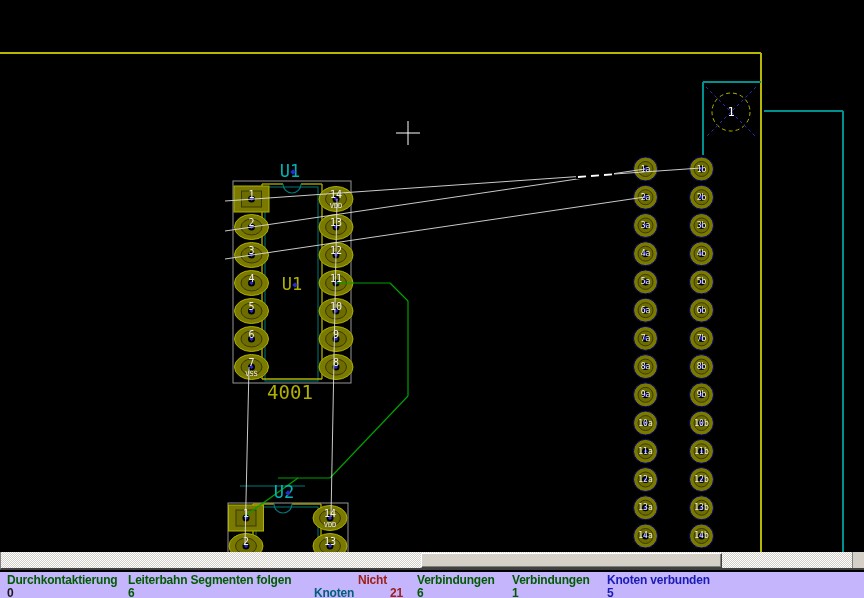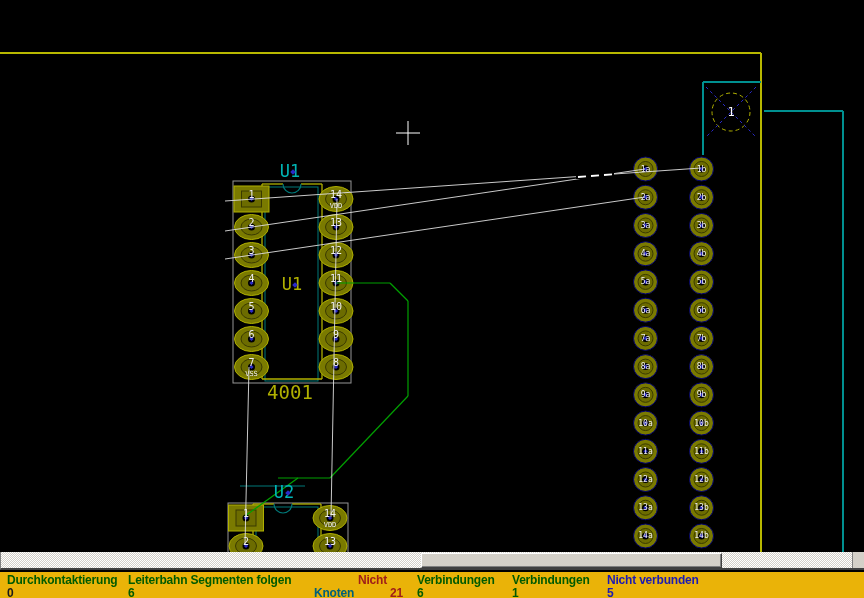--- a/index.html
+++ b/index.html
@@ -9,21 +9,21 @@
   .hscroll{position:absolute;top:552px;left:0;width:864px;height:18px;
            background-image:conic-gradient(#ffffff 25%, #d4d0c8 0 50%, #ffffff 0 75%, #d4d0c8 0);
            background-size:2px 2px;border-left:1px solid #808080;border-bottom:2px solid #404040;
            box-sizing:border-box;}
   .hthumb{position:absolute;top:1px;left:420px;width:301px;height:15px;background:#d4d0c8;
           border-top:1px solid #ffffff;border-left:1px solid #ffffff;
           border-right:1px solid #404040;border-bottom:1px solid #404040;
           box-shadow:inset -1px -1px 0 #808080;box-sizing:border-box;}
   .hcorner{position:absolute;top:0;right:0;width:11px;height:16px;background:#d4d0c8;
            border-left:1px solid #808080;}
-  .statusbar{position:absolute;top:572px;left:0;width:864px;height:26px;background:#eab308;}
+  .statusbar{position:absolute;top:572px;left:0;width:864px;height:26px;background:#c4b5fd;}
   .sfield{position:absolute;top:0;height:26px;white-space:nowrap;}
   .slabel,.svalue{display:block;font-size:12px;font-weight:700;letter-spacing:-0.2px;line-height:12px;}
   .slabel{margin-top:2px;}
   .svalue{margin-top:1px;}
   text{font-family:"DejaVu Sans Mono",monospace;}
 </style>
 </head>
 <body>
 
 <div class="screen">
@@ -450,17 +450,17 @@
     </div>
     <div class="sfield" style="left: 417px;">
       <span class="slabel" style="color: rgb(0, 90, 0);">Verbindungen</span>
       <span class="svalue" style="color: rgb(0, 90, 0);">6</span>
     </div>
     <div class="sfield" style="left: 512px;">
       <span class="slabel" style="color: rgb(0, 90, 0);">Verbindungen</span>
       <span class="svalue" style="color: rgb(0, 90, 0);">1</span>
     </div>
     <div class="sfield" style="left: 607px;">
-      <span class="slabel" style="color: rgb(26, 26, 180);">Nicht verbunden</span>
+      <span class="slabel" style="color: rgb(26, 26, 180);">Knoten verbunden</span>
       <span class="svalue" style="color: rgb(26, 26, 180);">5</span>
     </div>
   </div>
 </div>
 
 </body></html>

